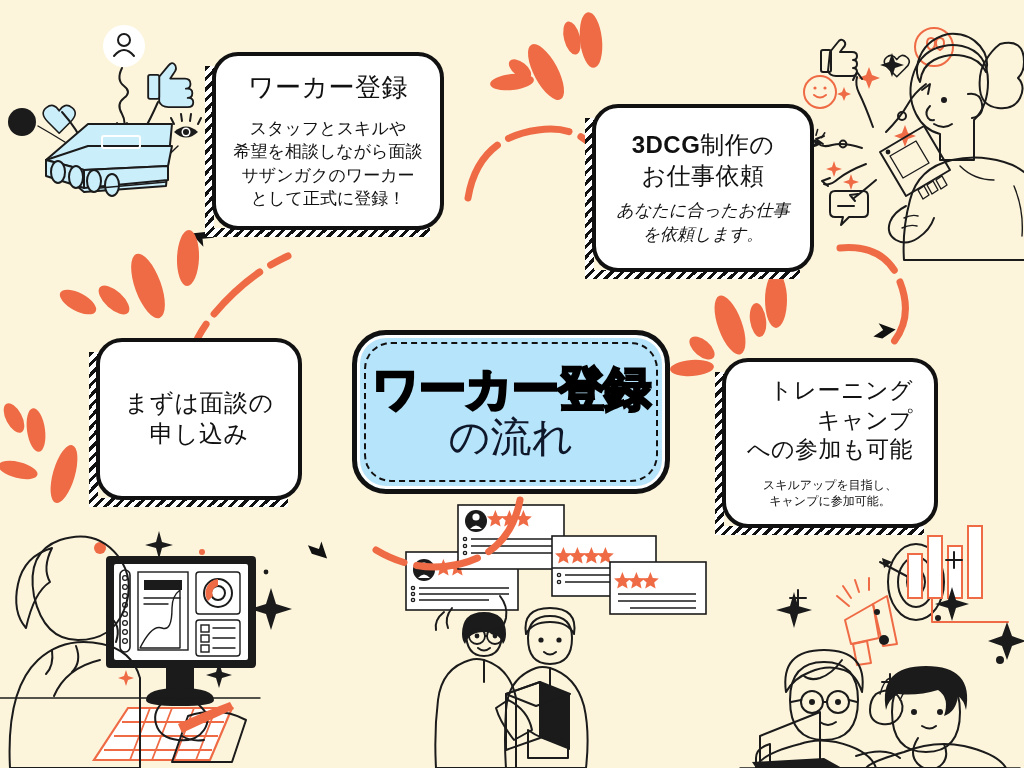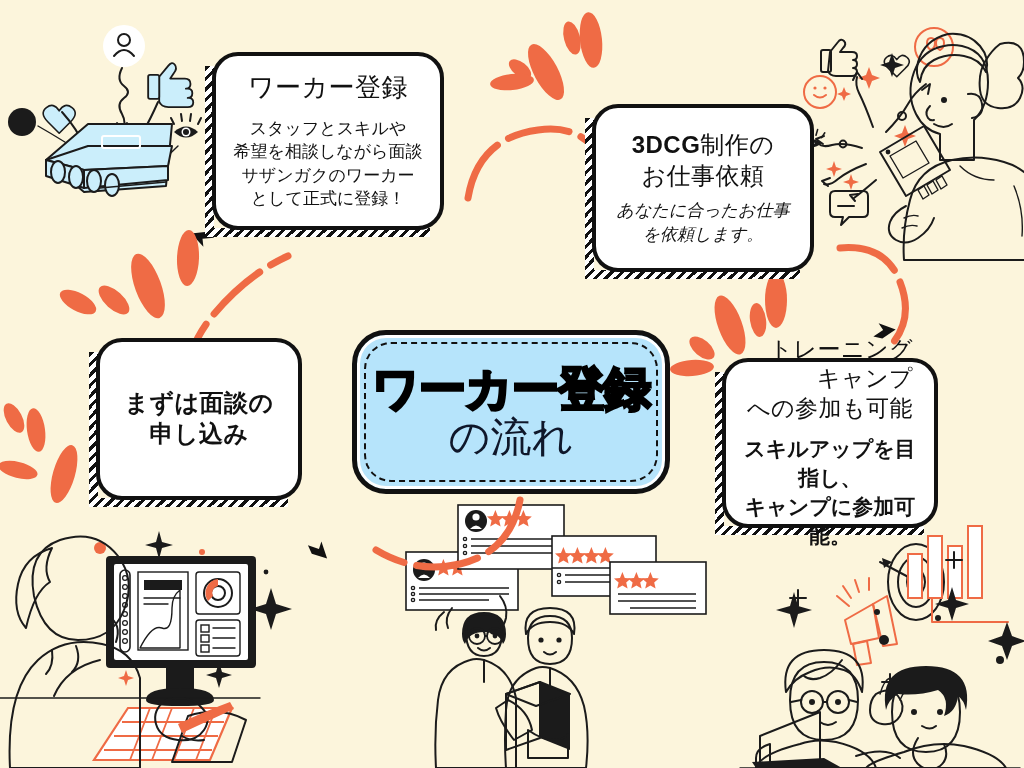--- a/index.html
+++ b/index.html
@@ -54,24 +54,24 @@
 
   #card-register  { left: 212px; top: 52px;  width: 232px; height: 178px; }
   #card-job       { left: 592px; top: 56px;  width: 222px; height: 168px; margin-top: 48px; }
   #card-apply     { left: 96px;  top: 338px; width: 206px; height: 162px; }
   #card-training  { left: 722px; top: 358px; width: 216px; height: 170px; }
 
   #card-register .title { font-size: 26px; }
   #card-register .body  { font-size: 17px; }
   #card-job .title      { font-size: 24px; }
   #card-job .body       { font-size: 17px; margin-top: 8px; font-style: italic; }
-  #card-apply .title    { font-size: 24px; font-weight: bold; }
+  #card-apply .title    { font-size: 24px; }
   #card-apply .body     { font-size: 16.5px; }
   #card-training .title { font-size: 23px; text-align: right; }
-  #card-training .body  { font-size: 21px; font-weight: bold; }
+  #card-training .body  { font-size: 12px; }
 
   
   #badge {
     position: absolute;
     left: 352px; top: 330px; width: 318px; height: 164px;
     background: #B6E4FB;
     border: 5px solid #111;
     border-radius: 34px;
     display: flex; flex-direction: column;
     align-items: center; justify-content: center;

